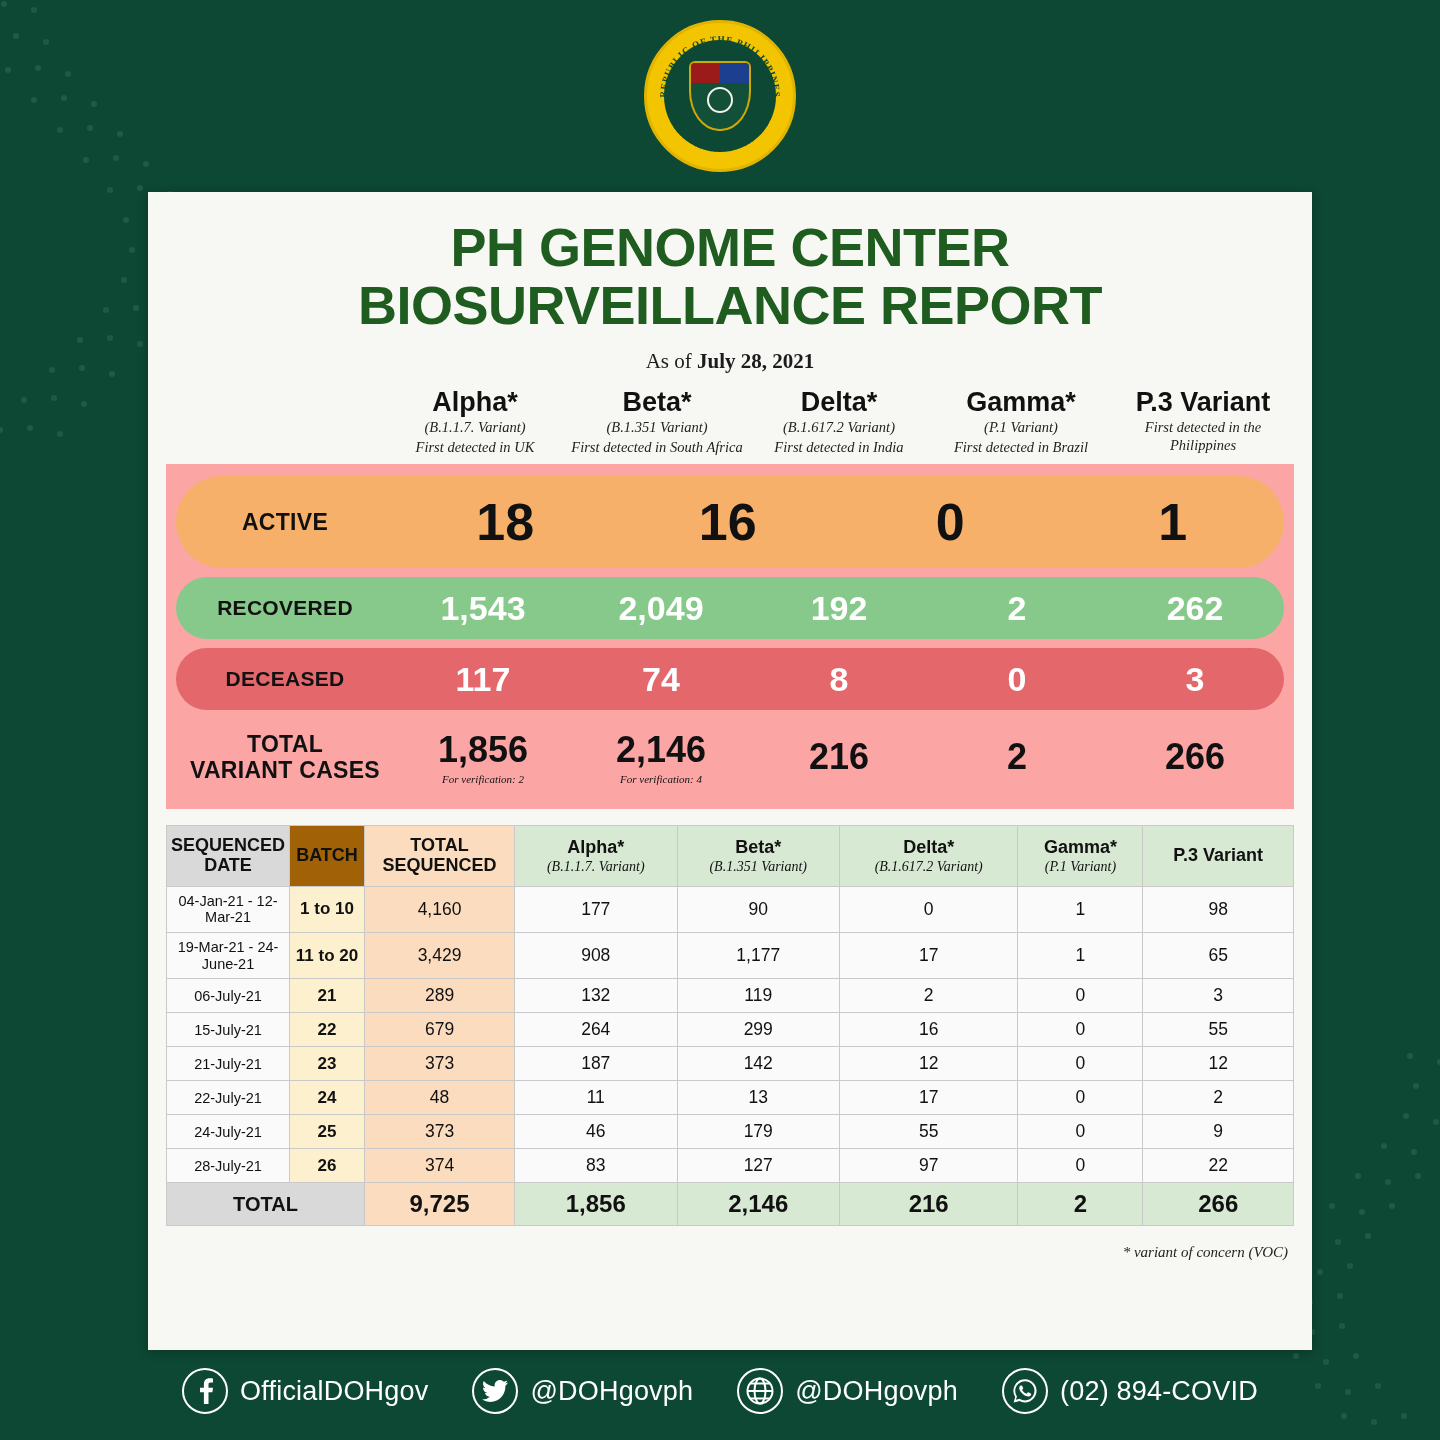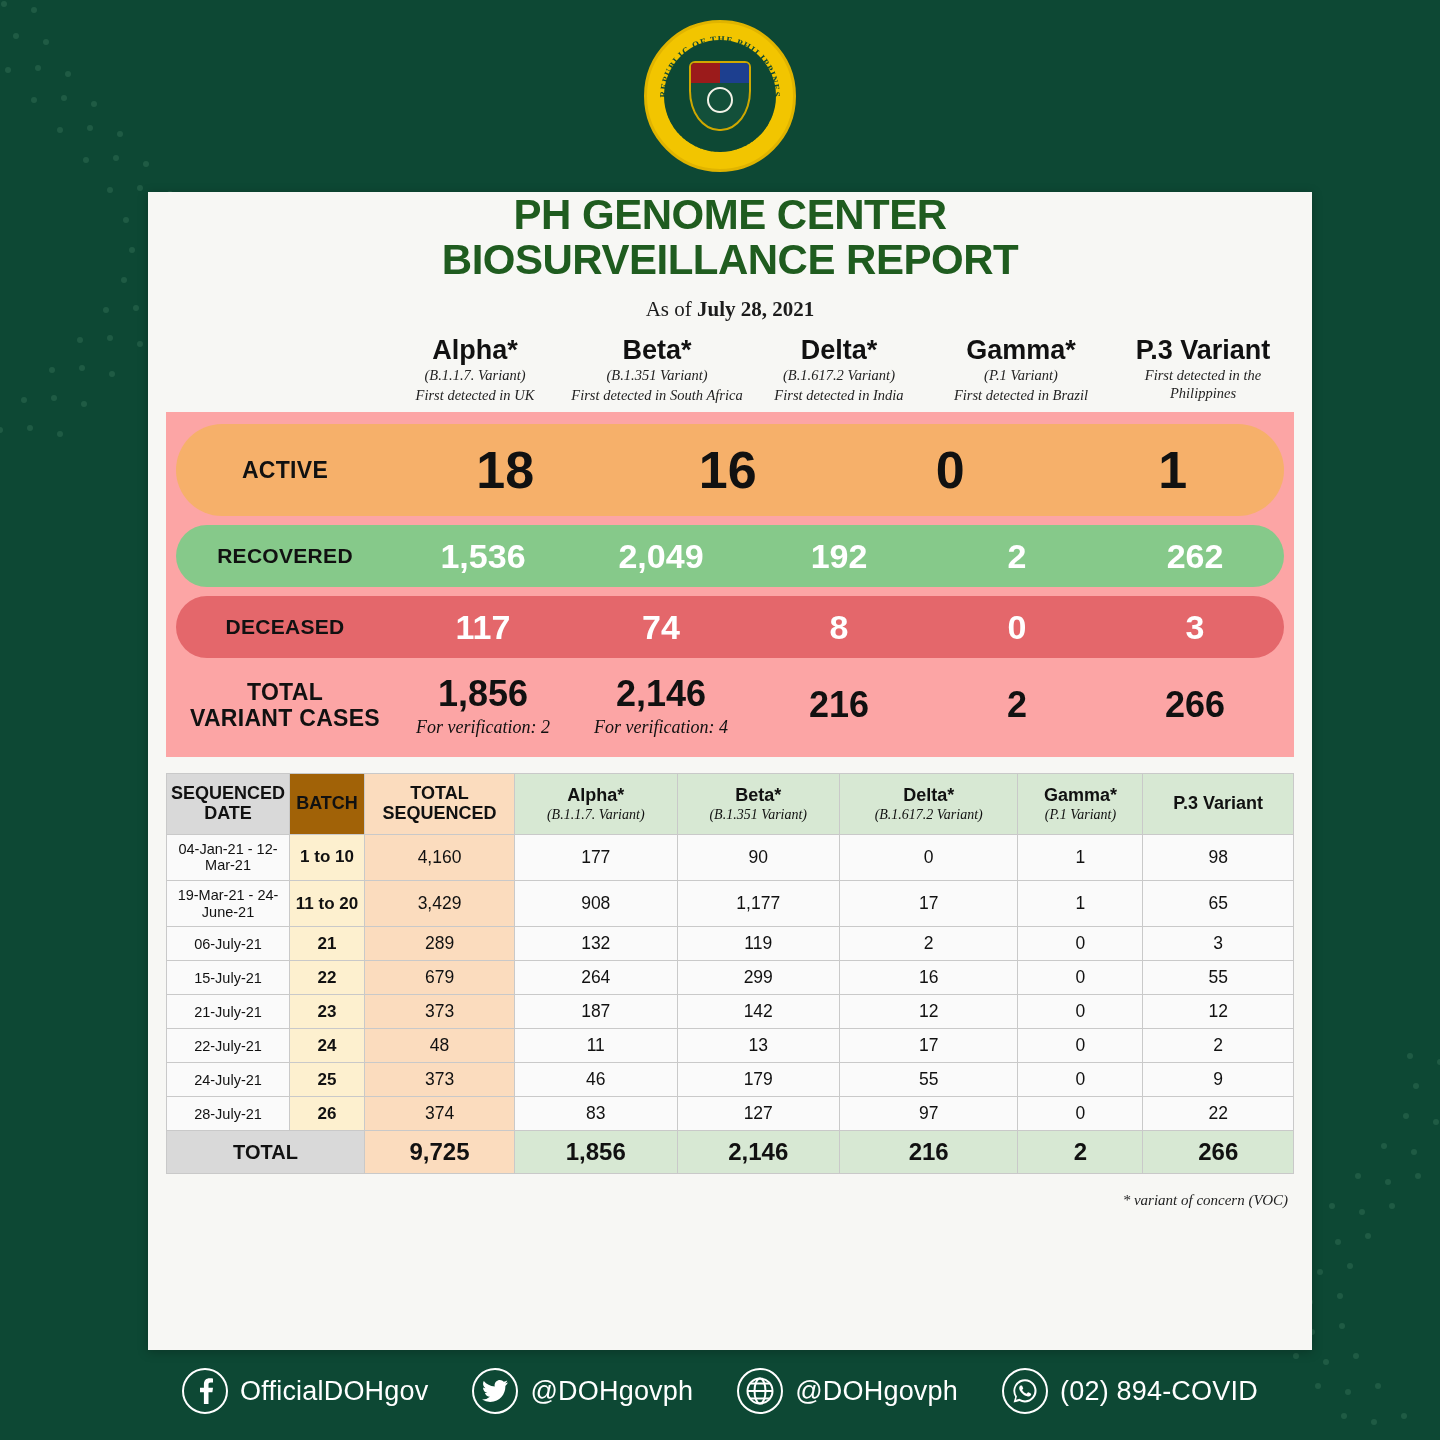--- a/index.html
+++ b/index.html
@@ -90,23 +90,24 @@
     position: absolute;
     left: 148px; top: 192px;
     width: 1164px; height: 1158px;
     background: #f7f7f4;
     box-shadow: 0 2px 10px rgba(0,0,0,.25);
   }
   .title {
     text-align: center;
     color: #1f5c1f;
     font-weight: bold;
-    font-size: 42px;
+    font-size: 54px;
     line-height: 1.08;
     letter-spacing: -0.5px;
+    padding-top: 26px;
   }
   .asof {
     text-align: center;
     font-family: "Liberation Serif", serif;
     font-size: 21px;
     color: #1c1c1c;
     margin-top: 14px;
   }
   .asof b { font-weight: bold; }
 
@@ -173,21 +174,21 @@
     font-size: 34px;
     color: #fff;
   }
   .srow.active .scell { color: #111; font-size: 52px; }
   .srow.total .scell { color: #111; font-size: 36px; position: relative; }
   .verif {
     display: block;
     font-family: "Liberation Serif", serif;
     font-style: italic;
     font-weight: normal;
-    font-size: 18px;
+    font-size: 11px;
     color: #111;
     margin-top: 2px;
   }
 
   
   table.detail {
     margin: 16px 18px 0 18px;
     width: calc(100% - 36px);
     border-collapse: collapse;
     font-size: 17px;
@@ -430,21 +431,21 @@
       <div class="srow active">
         <div class="slabel">ACTIVE</div>
         <div class="scell">18</div>
         <div class="scell">16</div>
         <div class="scell">0</div>
         <div class="scell">1</div>
       </div>
 
       <div class="srow recovered">
         <div class="slabel">RECOVERED</div>
-        <div class="scell">1,536</div>
+        <div class="scell">1,543</div>
         <div class="scell">2,049</div>
         <div class="scell">192</div>
         <div class="scell">2</div>
         <div class="scell">262</div>
       </div>
 
       <div class="srow deceased">
         <div class="slabel">DECEASED</div>
         <div class="scell">117</div>
         <div class="scell">74</div>

